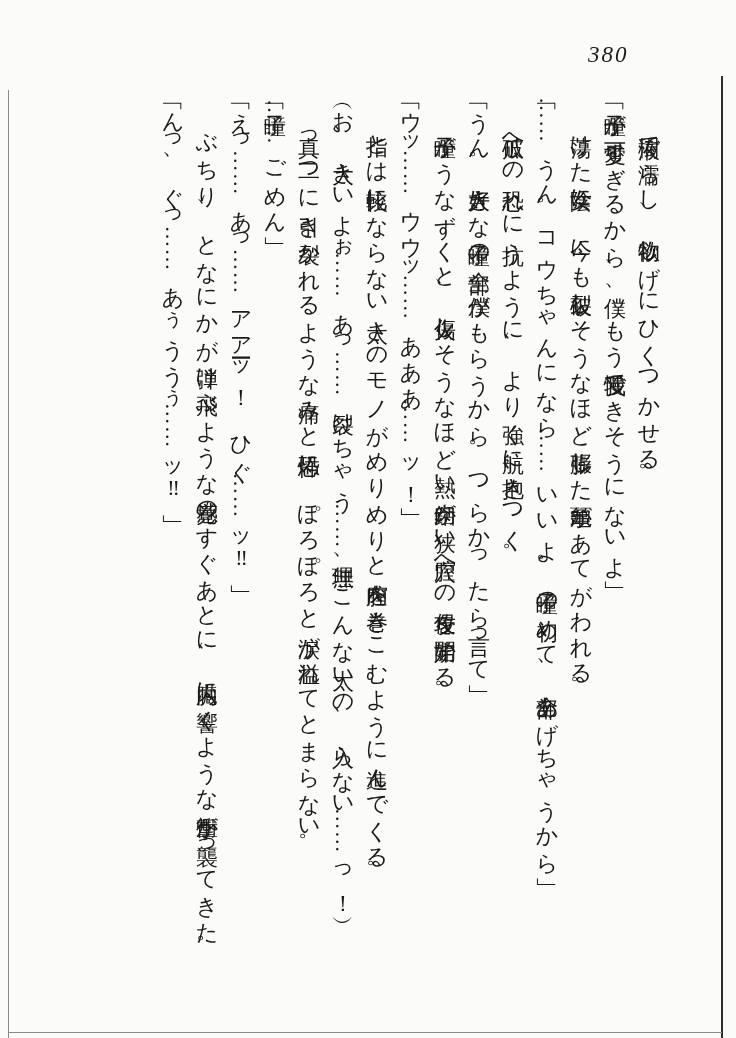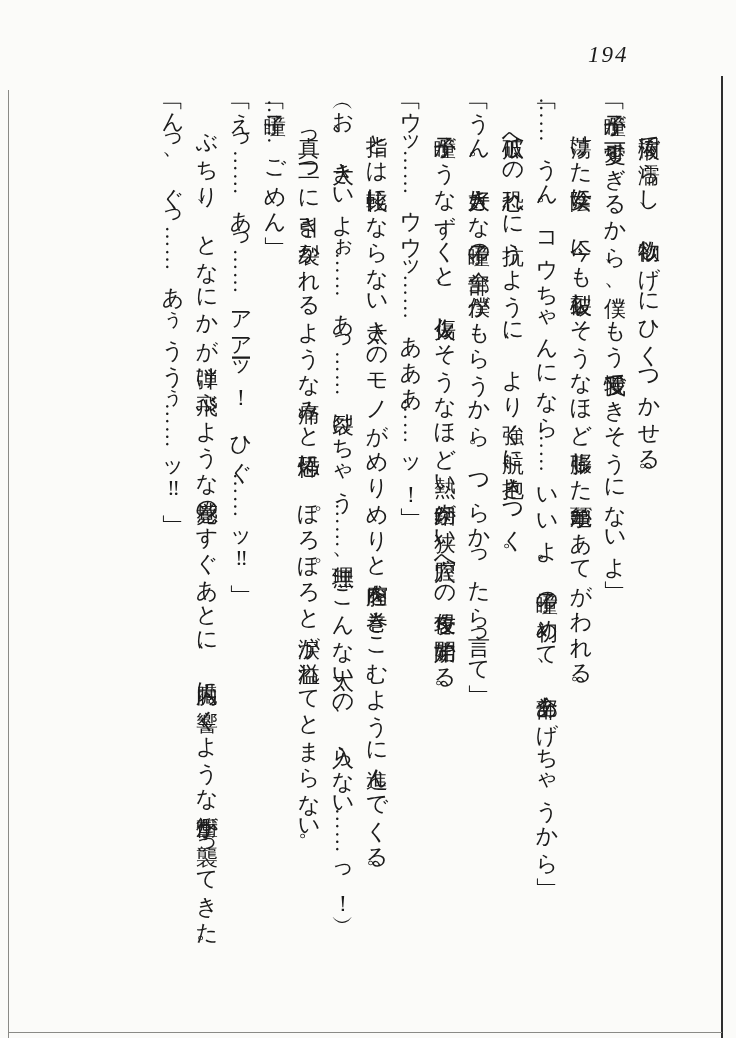--- a/index.html
+++ b/index.html
@@ -67,21 +67,21 @@
     width: 714px;
     height: 1px;
     background: #8a8a86;
   }
 </style>
 </head>
 <body>
 
 <div class="page">
 
-  <div class="page-number">194</div>
+  <div class="page-number">380</div>
 
   <div class="text-block">
     <p>　樹液で濡らし、物欲しげにひくつかせる。</p>
     <p>「瞳子が可愛すぎるから、僕、もう我慢できそうにないよ」</p>
     <p>　蕩けた女陰に、今にも破裂しそうなほど膨張した亀頭があてがわれる。</p>
     <p>「……うん。コウちゃんになら……いいよ。瞳子の初めて、全部あげちゃうから」</p>
     <p>　破瓜への恐れに抗うように、より強く航に抱きつく。</p>
     <p>「うん。大好きな瞳子の全部、僕がもらうから。つらかったら言って」</p>
     <p>　瞳子がうなずくと、火傷しそうなほど熱い肉銛が狭い膣穴への侵攻を開始する。</p>
     <p>「ウッ……ウウッ……あああ……ッ！」</p>

